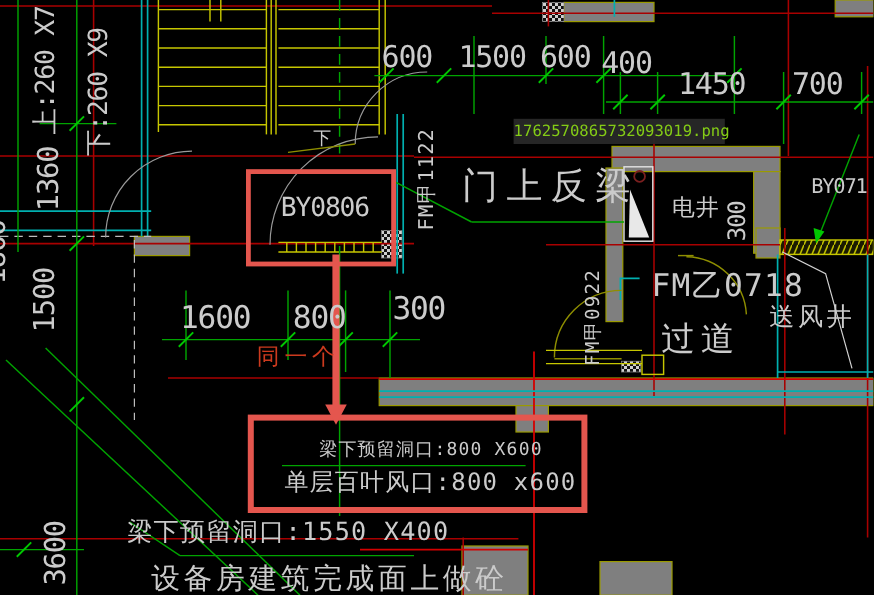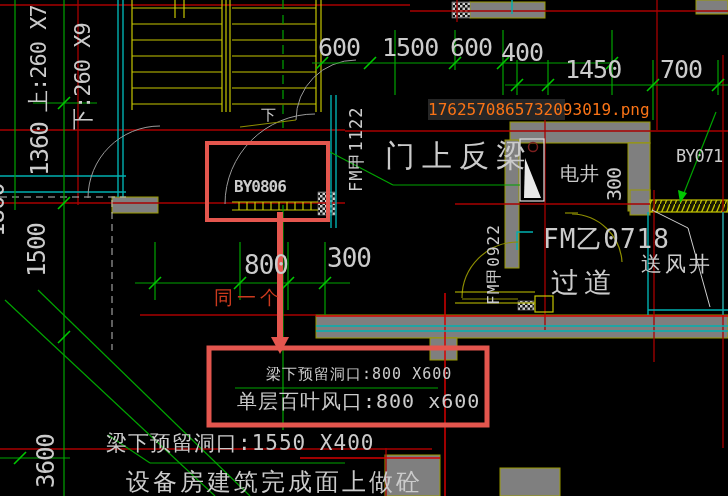--- a/index.html
+++ b/index.html
@@ -3,22 +3,22 @@
 <meta charset="utf-8">
 <style>
   html,body{margin:0;padding:0;background:#000;}
   #canvas{position:relative;width:728px;height:496px;background:#000;overflow:hidden;
           font-family:"DejaVu Sans Mono","DejaVu Sans",monospace;}
   #canvas svg{position:absolute;left:0;top:0;z-index:1;}
   .txt{position:absolute;color:#cbcbcb;white-space:nowrap;line-height:1;z-index:3;letter-spacing:-1px;}
   .cjk{letter-spacing:1px;}
   .vtext{transform-origin:0 0;transform:rotate(-90deg);}
   .rednote{color:#cc3a1e;letter-spacing:4px;}
-  .wm{position:absolute;left:428px;top:99px;width:137px;height:21px;background:rgba(40,40,40,.94);
-      z-index:4;color:#f97316;font-size:16px;line-height:21px;text-align:center;letter-spacing:0;}
+  .wm{position:absolute;left:428px;top:99px;width:176px;height:21px;background:rgba(40,40,40,.94);
+      z-index:4;color:#84cc16;font-size:13px;line-height:21px;text-align:center;letter-spacing:0;}
 </style>
 </head>
 <body>
 
 <div id="canvas">
 
 <svg width="728" height="496" viewBox="0 0 728 496">
   <defs>
     <pattern id="checker" width="5" height="5" patternUnits="userSpaceOnUse">
       <rect width="5" height="5" fill="#111"></rect>
@@ -234,24 +234,25 @@
 
 <span class="txt vtext" style="left:28px;top:176px;font-size:24px;">1360</span>
 <span class="txt vtext" style="left:28px;top:112px;font-size:22px;">上:260 X7</span>
 <span class="txt vtext" style="left:72px;top:130px;font-size:22px;">下:260 X9</span>
 <span class="txt vtext" style="left:-16px;top:237px;font-size:24px;">1800</span>
 <span class="txt vtext" style="left:25px;top:277px;font-size:24px;">1500</span>
 <span class="txt vtext" style="left:34px;top:488px;font-size:24px;">3600</span>
 
 <span class="txt" style="left:261px;top:108px;font-size:15px;">下</span>
 
+<span class="txt" style="left:150px;top:252px;font-size:26px;">1600</span>
 <span class="txt" style="left:244px;top:252px;font-size:26px;">800</span>
 <span class="txt" style="left:327px;top:245px;font-size:26px;">300</span>
 
-<span class="txt" style="left:234px;top:179px;font-size:16px;font-weight:bold;">BY0806</span>
+<span class="txt" style="left:234px;top:163px;font-size:22px;">BY0806</span>
 <span class="txt vtext cjk" style="left:348px;top:192px;font-size:17px;">FM甲1122</span>
 <span class="txt cjk" style="left:385px;top:141px;font-size:30px;letter-spacing:7px;">门上反梁</span>
 <span class="txt cjk" style="left:560px;top:164px;font-size:19px;">电井</span>
 <span class="txt vtext" style="left:604px;top:201px;font-size:20px;">300</span>
 <span class="txt" style="left:676px;top:148px;font-size:17px;">BY071</span>
 <span class="txt vtext cjk" style="left:486px;top:305px;font-size:16px;">FM甲0922</span>
 <span class="txt cjk" style="left:543px;top:226px;font-size:26px;">FM乙0718</span>
 <span class="txt cjk" style="left:551px;top:269px;font-size:28px;letter-spacing:5px;">过道</span>
 <span class="txt cjk" style="left:641px;top:254px;font-size:21px;letter-spacing:3px;">送风井</span>
 

